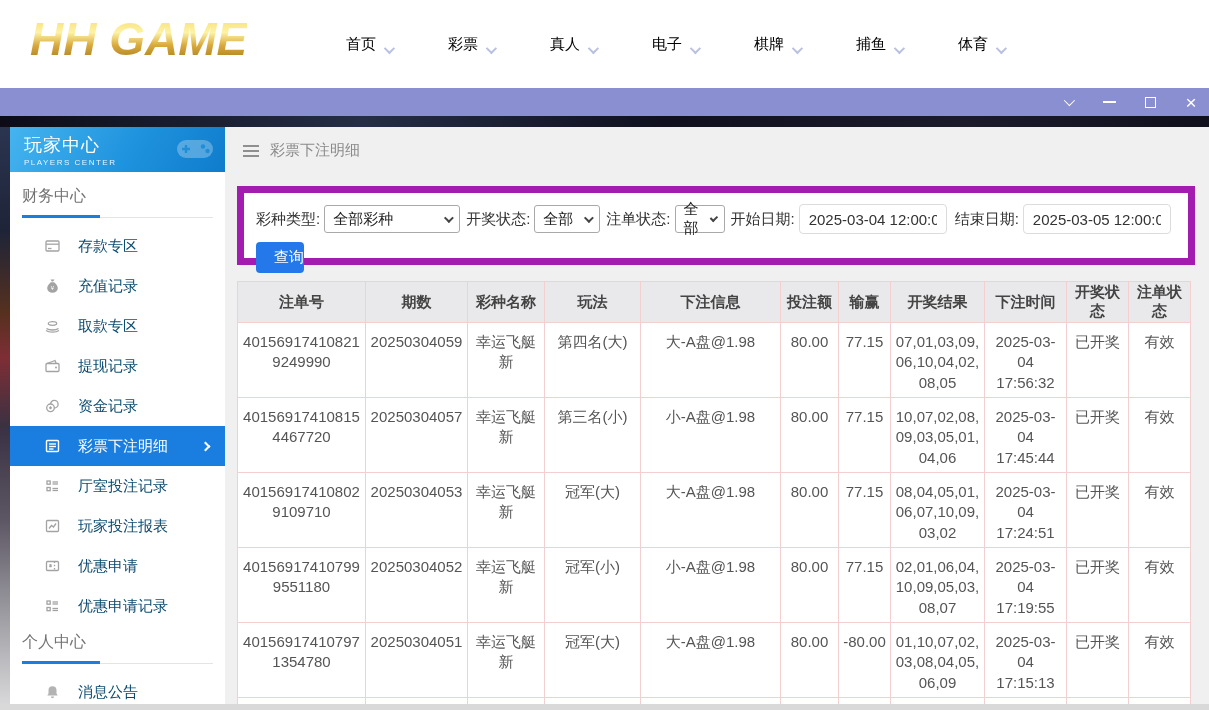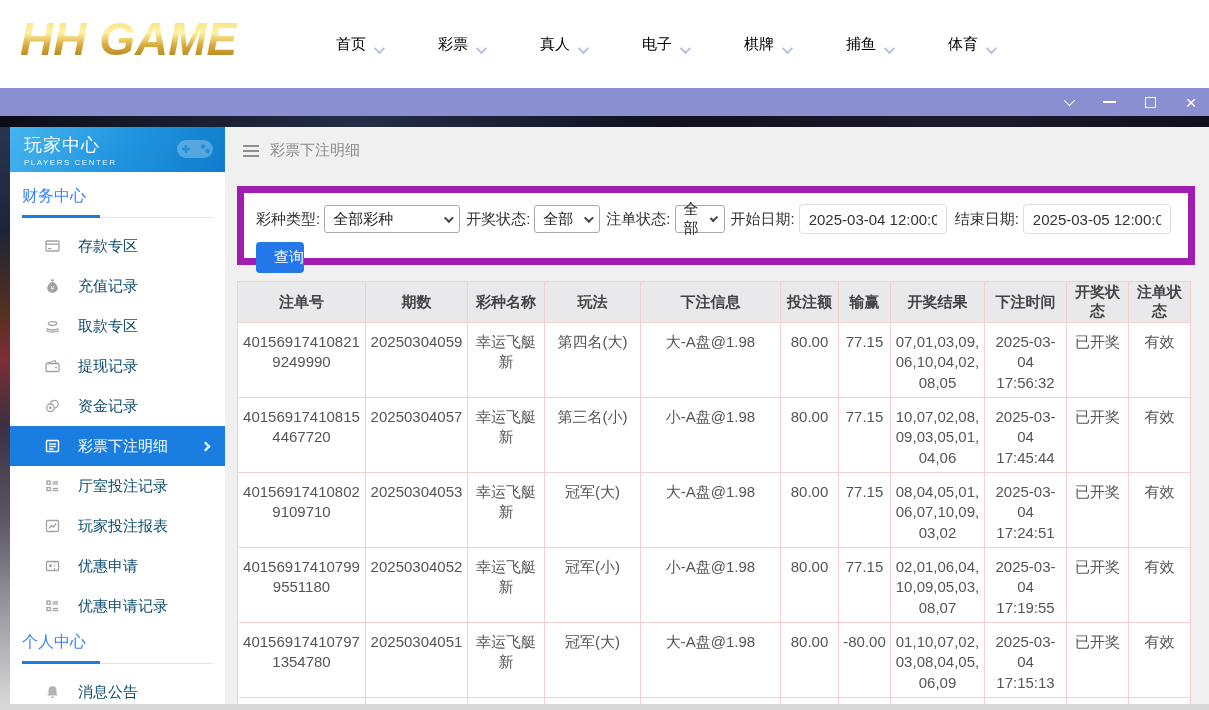--- a/index.html
+++ b/index.html
@@ -1,20 +1,20 @@
 <!DOCTYPE html>
 <html><head>
 <meta charset="utf-8">
 <style>
   * { box-sizing: border-box; margin: 0; padding: 0; }
   html,body { width:1209px; height:710px; overflow:hidden; }
   body { font-family:"Liberation Sans", sans-serif; position:relative; background:#fff; }
 
   
-  .top-header { position:absolute; top:0; left:4px; width:1004px; height:88px; background:#fff; }
+  .top-header { position:absolute; top:0; left:14px; width:1004px; height:88px; background:#fff; }
   .logo { position:absolute; left:16px; top:12px; font-size:46px; font-weight:bold; font-style:italic;
           letter-spacing:0px; background:linear-gradient(180deg,#f3d564 0%,#fdf3a6 38%,#d9a93c 62%,#9a6e10 100%);
           -webkit-background-clip:text; background-clip:text; color:transparent; }
   .main-nav { position:absolute; left:332px; top:0; height:88px; display:flex; align-items:center; gap:56px; }
   .nav-item { display:inline-flex; align-items:flex-end; gap:8px; font-size:15px; color:#000000; cursor:pointer; }
   .chev-down { width:8px; height:8px; border-right:2px solid #b9c0e0; border-bottom:2px solid #b9c0e0;
                transform:rotate(45deg) translateY(-2px); display:inline-block; }
 
   
   .titlebar { position:absolute; top:88px; left:0; width:1209px; height:28px; background:#8a8fd1; }
@@ -34,21 +34,21 @@
   .left-strip { position:absolute; top:127px; left:0; width:10px; height:577px;
                 background:linear-gradient(180deg,#2b3550 0%,#1e2438 18%,#55301f 32%,#7e2e35 40%,#3a3142 52%,#5c5664 68%,#9b9aa0 84%,#d8d8da 100%); }
 
   
   .sidebar { position:absolute; left:10px; top:127px; width:215px; height:577px; background:#fff; overflow:hidden; }
   .sb-header { height:45px; background:linear-gradient(120deg,#45b4ef 0%,#1f93de 55%,#0f7ccb 100%);
                color:#fff; padding:6px 0 0 14px; position:relative; }
   .sb-title { font-size:18px; letter-spacing:1px; }
   .sb-sub { font-size:8px; letter-spacing:1.5px; color:#e8f5ff; margin-top:1px; }
   .sb-gamepad { position:absolute; right:8px; top:7px; opacity:.55; }
-  .sb-section { margin:14px 12px 0 12px; font-size:16px; color:#3b82f6; height:22px; }
+  .sb-section { margin:14px 12px 0 12px; font-size:16px; color:#737373; height:22px; }
   .sb-underline { margin:9px 12px 0 12px; height:1px; background:#e4e4e4; position:relative; }
   .sb-underline::before { content:''; position:absolute; left:0; top:-2px; width:78px; height:3px; background:#1a7ee0; }
   .sb-items { margin-top:8px; }
   .sb-item { height:40px; display:flex; align-items:center; padding-left:34px; gap:17px;
              font-size:15px; color:#0c4a6e; cursor:pointer; position:relative; }
   .sb-item svg { flex:0 0 auto; }
   .sb-item.active { background:#1a7ee0; color:#fff; }
   .sb-item.active .chev-right { position:absolute; right:16px; width:7px; height:7px;
              border-right:2px solid #fff; border-top:2px solid #fff; transform:rotate(45deg); }
 

